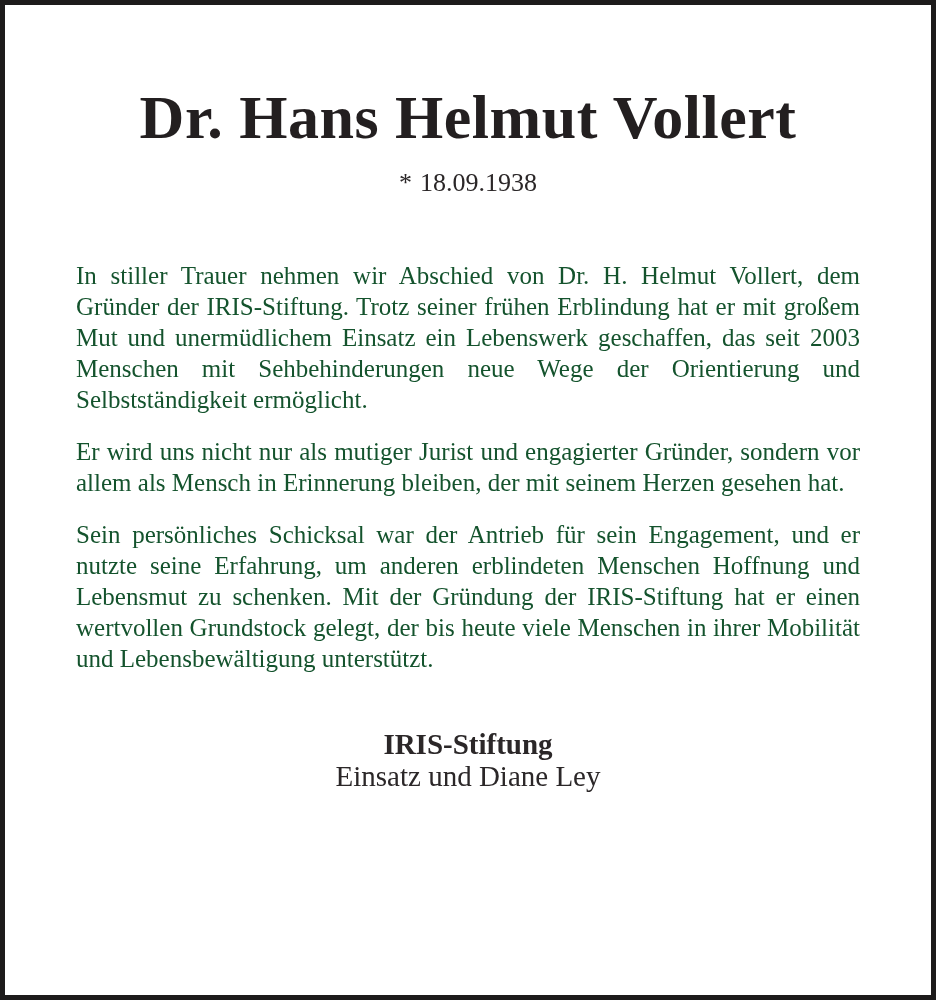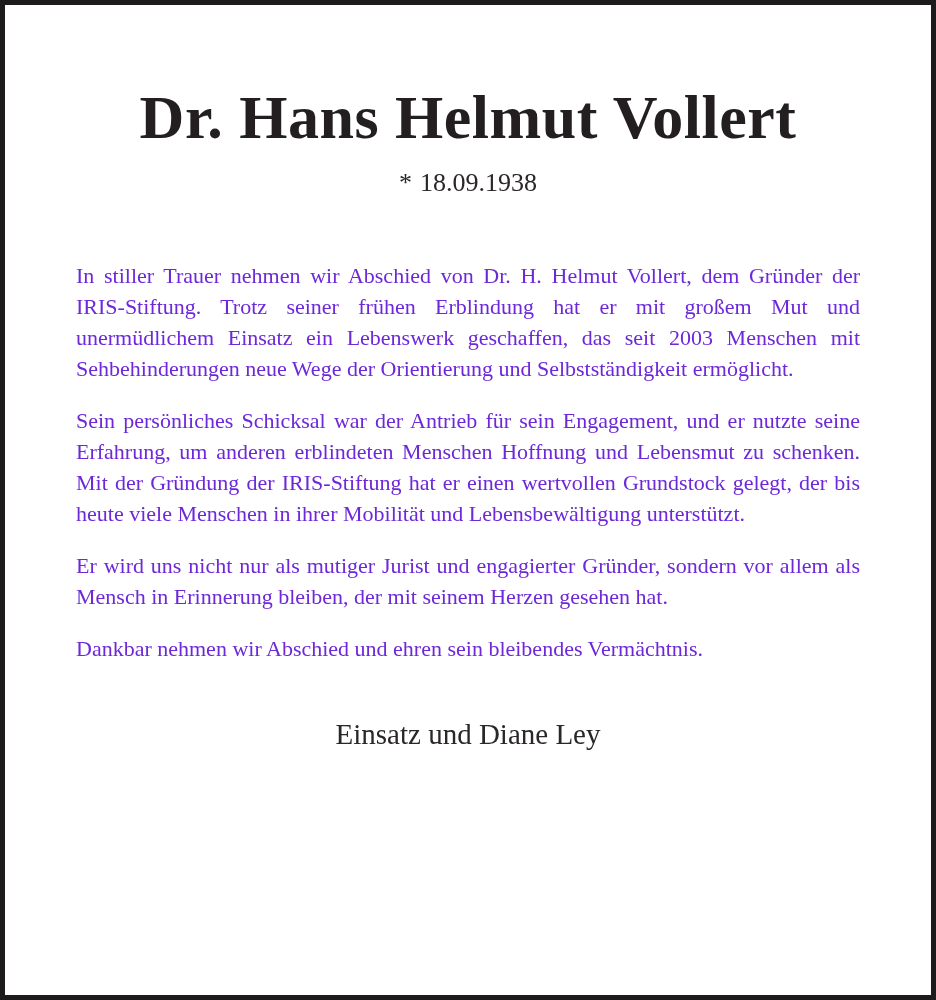--- a/index.html
+++ b/index.html
@@ -40,24 +40,24 @@
   }
   .date-item {
     white-space: nowrap;
   }
   .date-symbol {
     display: inline-block;
     margin-right: 8px;
   }
   .obituary-body {
     margin-top: 62px;
-    font-size: 22px;
+    font-size: 25px;
     line-height: 31px;
     text-align: justify;
-    color: #6d28d9;
+    color: #14532d;
   }
   .obituary-body p {
     margin: 0 0 21px 0;
   }
   .obituary-body p:last-child {
     margin-bottom: 0;
   }
   .signature {
     margin-top: 54px;
     text-align: center;
@@ -77,22 +77,22 @@
   <h1 class="title">Dr. Hans Helmut Vollert</h1>
 
   <div class="dates">
     <span class="date-item">
       <span class="date-symbol">*</span><span>18.09.1938</span>
     </span>
   </div>
 
   <div class="obituary-body">
     <p>In stiller Trauer nehmen wir Abschied von Dr. H. Helmut Vollert, dem Gründer der IRIS-Stiftung. Trotz seiner frühen Erblindung hat er mit großem Mut und unermüdlichem Einsatz ein Lebenswerk geschaffen, das seit 2003 Menschen mit Sehbehinderungen neue Wege der Orientierung und Selbstständigkeit ermöglicht.</p>
+    <p>Er wird uns nicht nur als mutiger Jurist und engagierter Gründer, sondern vor allem als Mensch in Erinnerung bleiben, der mit seinem Herzen gesehen hat.</p>
     <p>Sein persönliches Schicksal war der Antrieb für sein Engagement, und er nutzte seine Erfahrung, um anderen erblindeten Menschen Hoffnung und Lebensmut zu schenken. Mit der Gründung der IRIS-Stiftung hat er einen wertvollen Grundstock gelegt, der bis heute viele Menschen in ihrer Mobilität und Lebensbewältigung unterstützt.</p>
-    <p>Er wird uns nicht nur als mutiger Jurist und engagierter Gründer, sondern vor allem als Mensch in Erinnerung bleiben, der mit seinem Herzen gesehen hat.</p>
-    <p>Dankbar nehmen wir Abschied und ehren sein bleibendes Vermächtnis.</p>
   </div>
 
   <div class="signature">
+    <div class="org">IRIS-Stiftung</div>
     <div>Einsatz und Diane Ley</div>
   </div>
 
 </div>
 
 </body></html>

